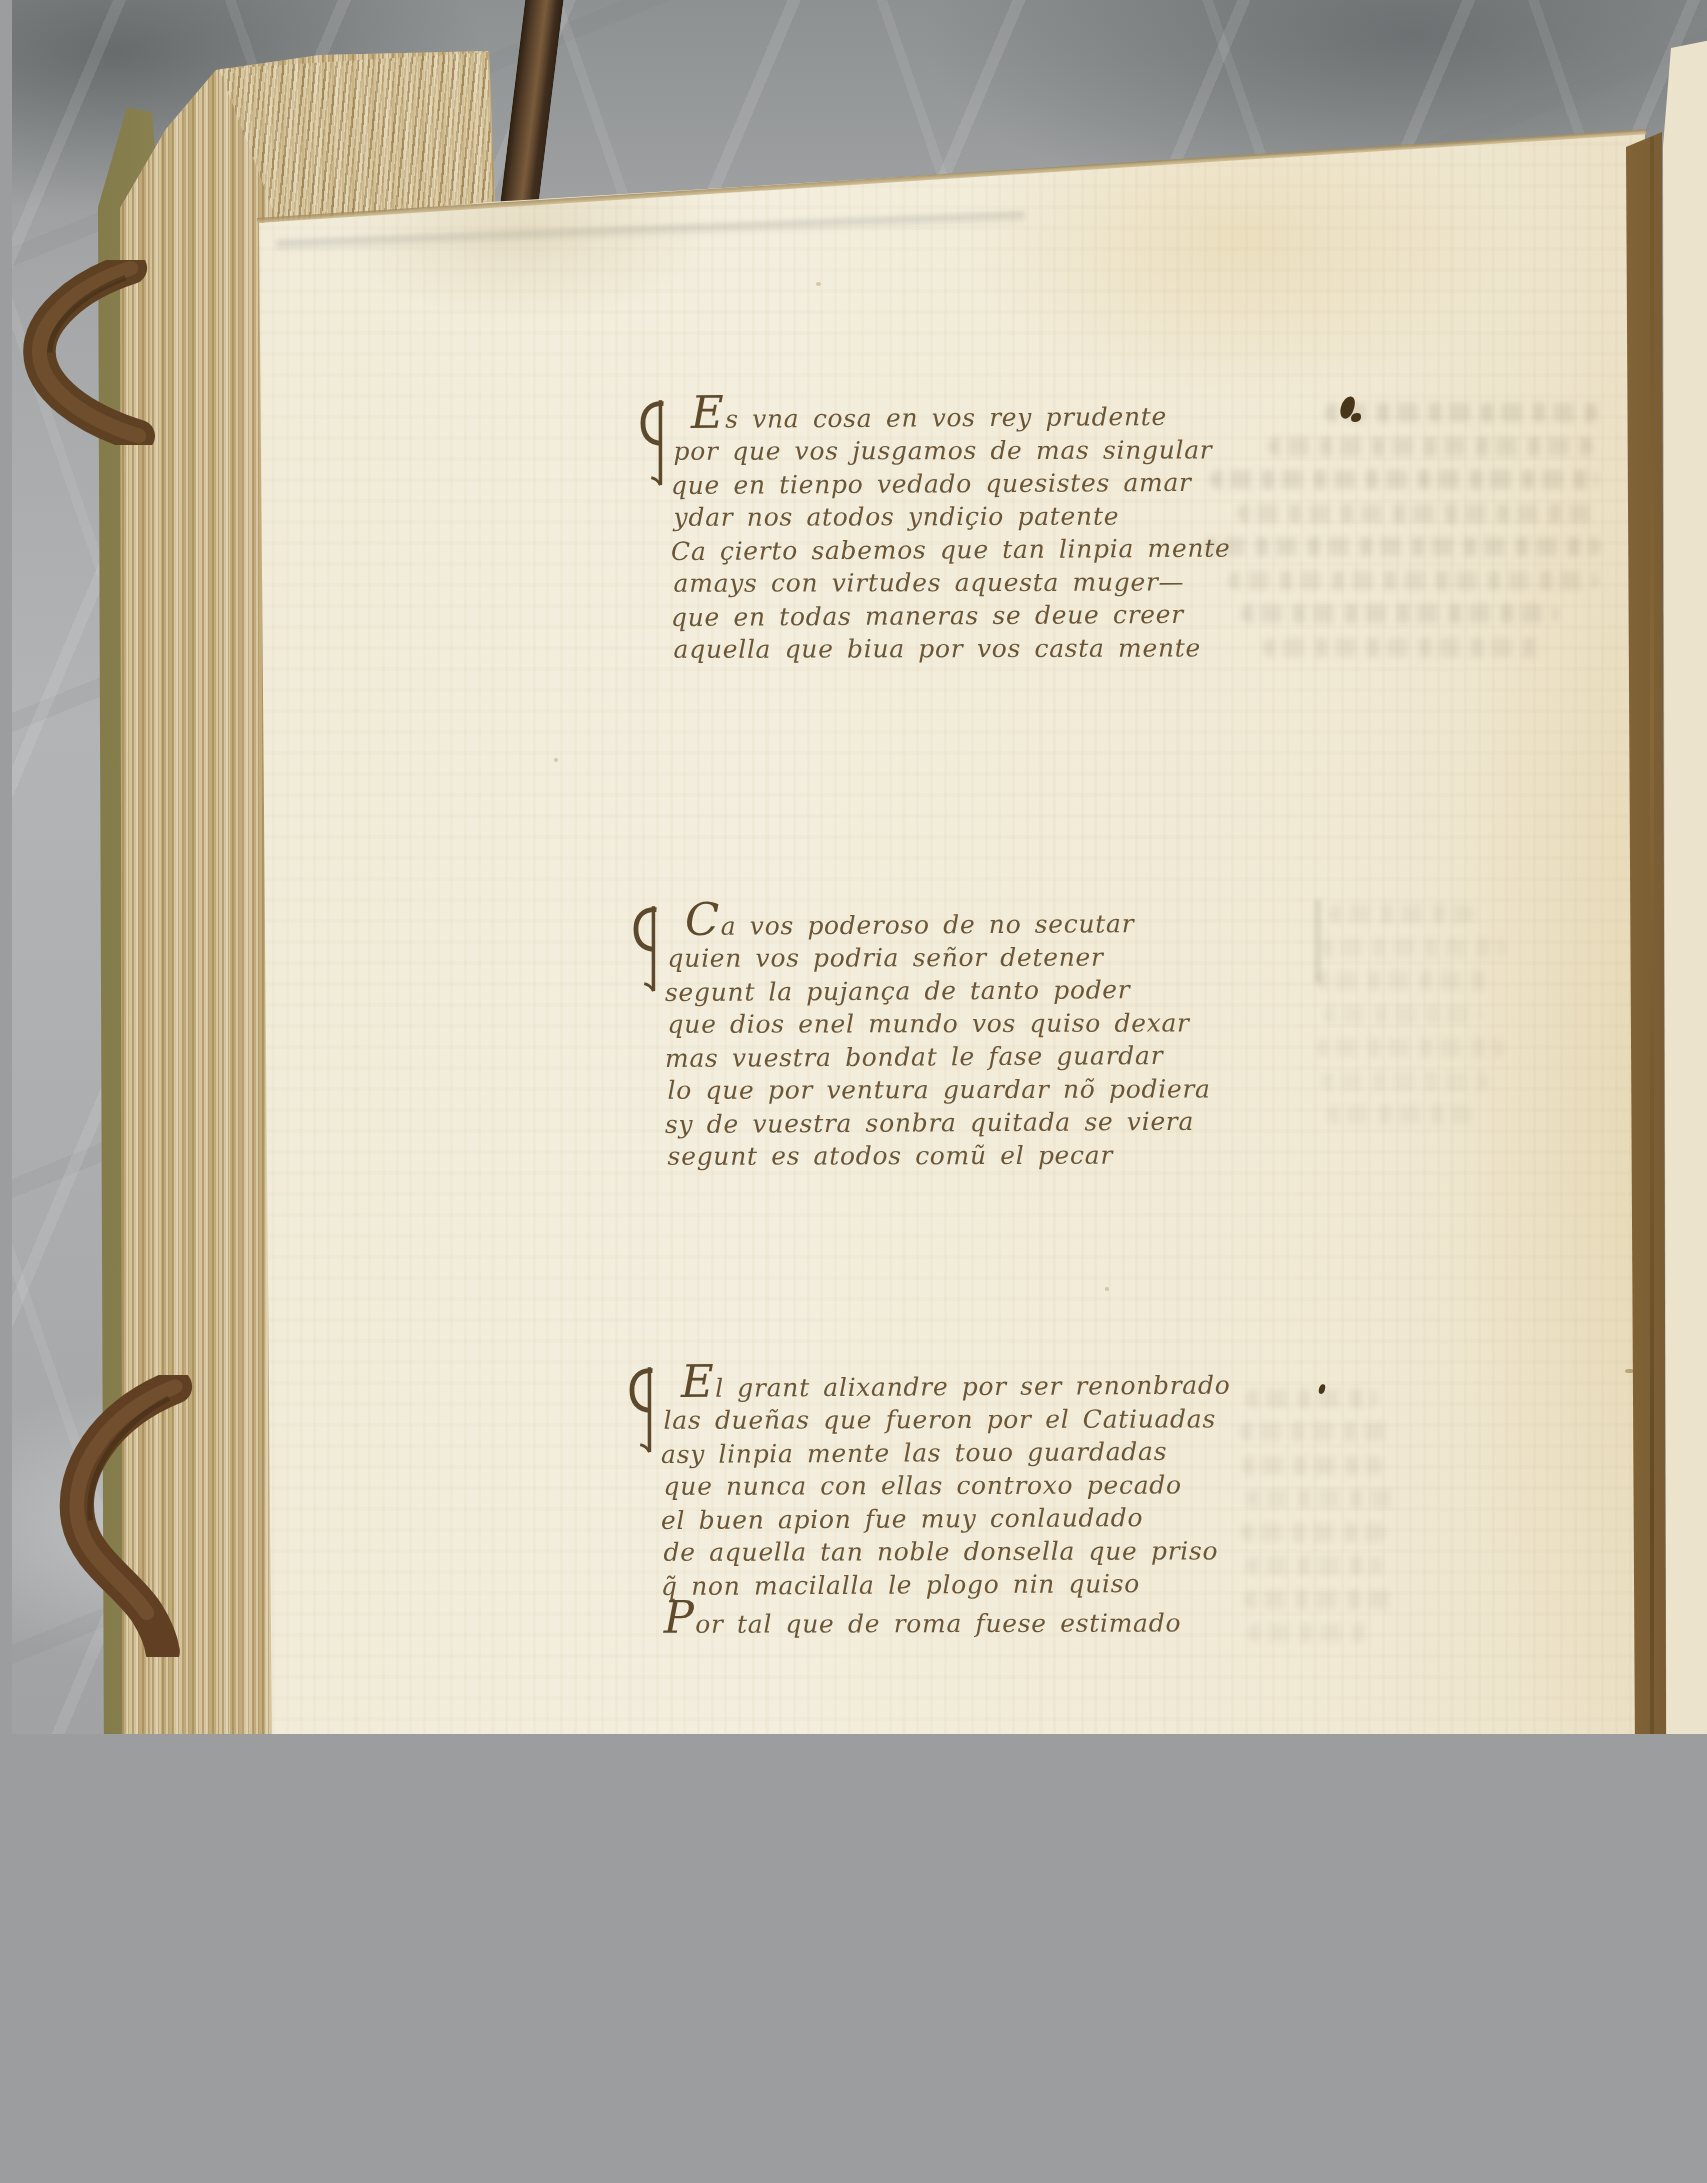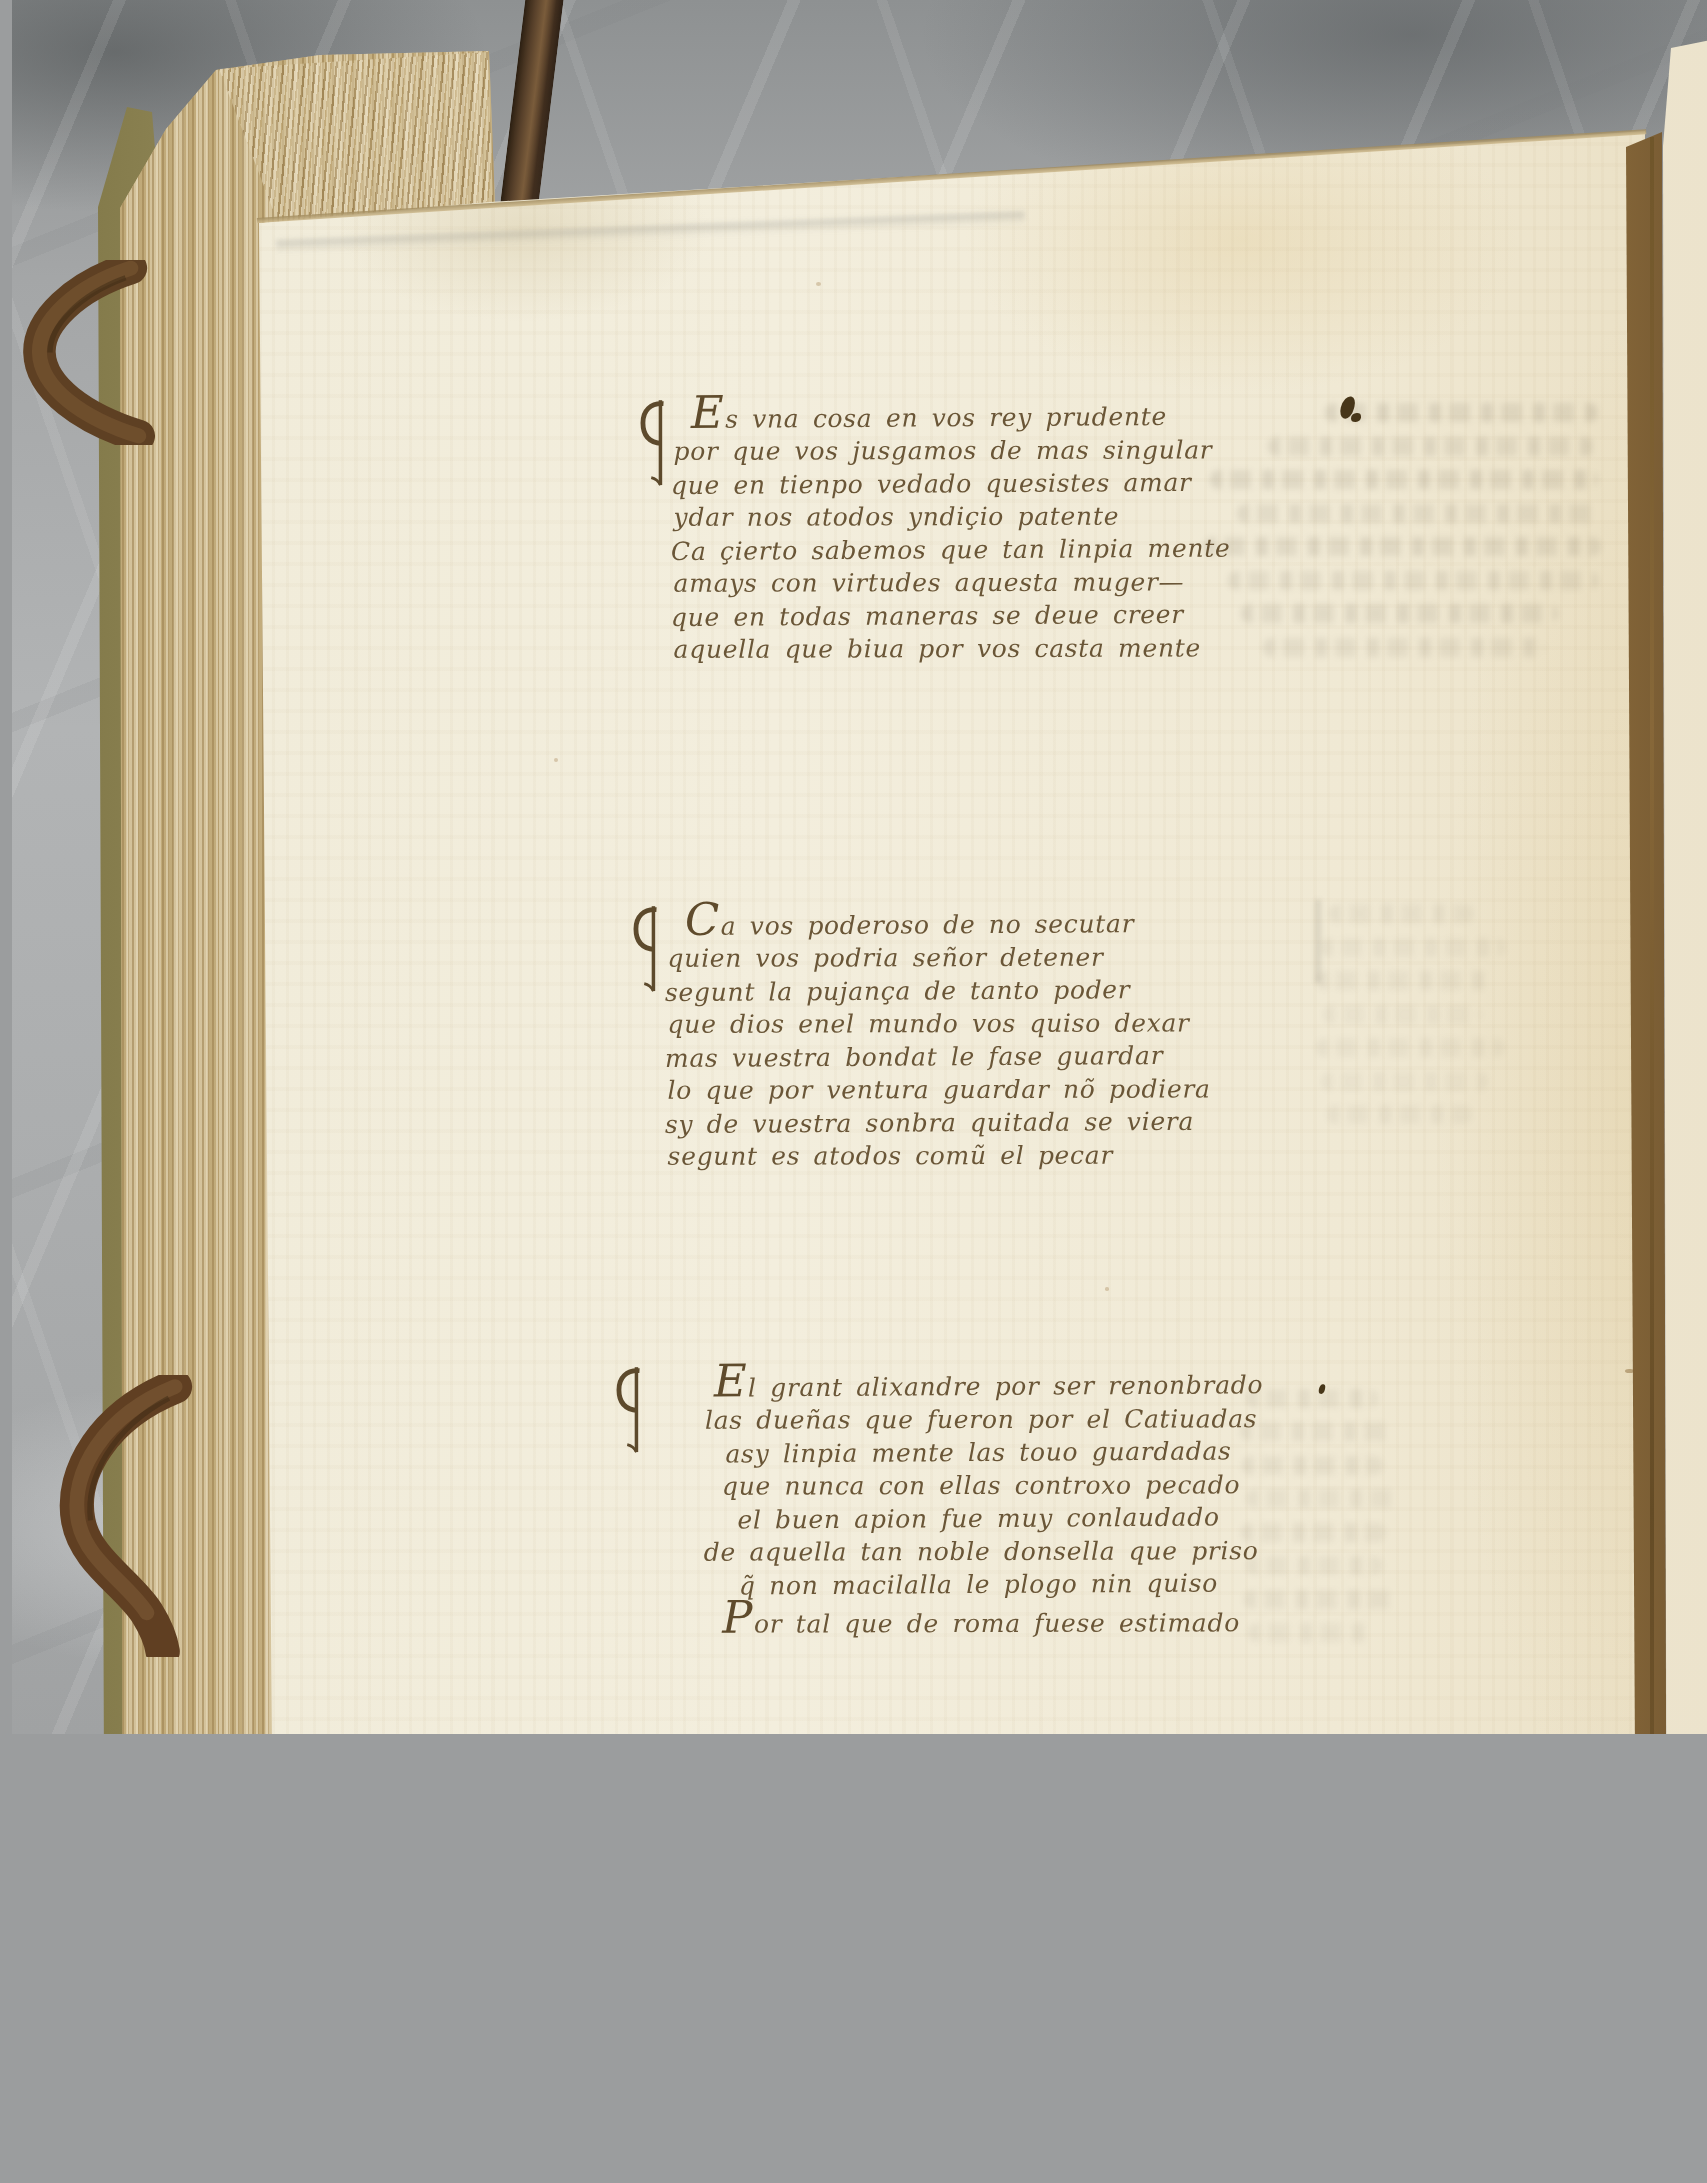--- a/index.html
+++ b/index.html
@@ -179,21 +179,21 @@
       </svg>
     <div class="line first large-initial">Ca vos poderoso de no secutar</div>
         <div class="line">quien vos podria señor detener</div>
         <div class="line">segunt la pujança de tanto poder</div>
         <div class="line">que dios enel mundo vos quiso dexar</div>
         <div class="line">mas vuestra bondat le fase guardar</div>
         <div class="line">lo que por ventura guardar nõ podiera</div>
         <div class="line">sy de vuestra sonbra quitada se viera</div>
         <div class="line">segunt es atodos comũ el pecar</div>
       </div>
-    <div class="stanza" style="left:636px;top:1364px;text-align:center;">
+    <div class="stanza" style="left:649px;top:1364px;">
       <svg class="capitulum" style="left:-33px;top:0px;" width="28" height="93" viewBox="0 0 64 210">
         <path d="M56 14 C26 12 9 30 9 58 C9 90 27 103 52 105" fill="none" stroke="currentColor" stroke-width="11"></path>
         <path d="M49 6 L49 200" stroke="currentColor" stroke-width="8"></path>
         <path d="M49 200 C44 190 37 185 28 183" fill="none" stroke="currentColor" stroke-width="6"></path>
       </svg>
     <div class="line first large-initial">El grant alixandre por ser renonbrado</div>
         <div class="line">las dueñas que fueron por el Catiuadas</div>
         <div class="line">asy linpia mente las touo guardadas</div>
         <div class="line">que nunca con ellas controxo pecado</div>
         <div class="line">el buen apion fue muy conlaudado</div>

